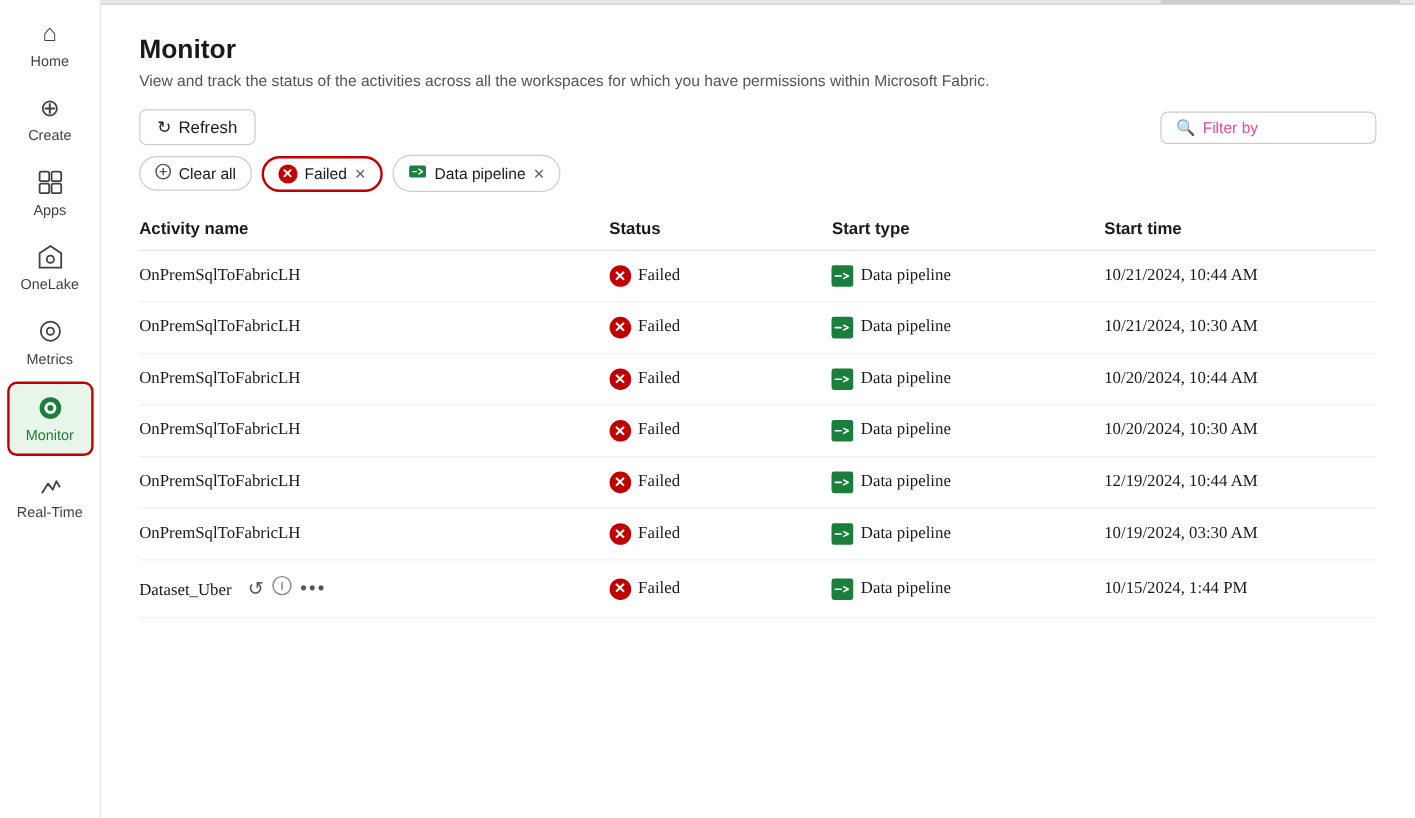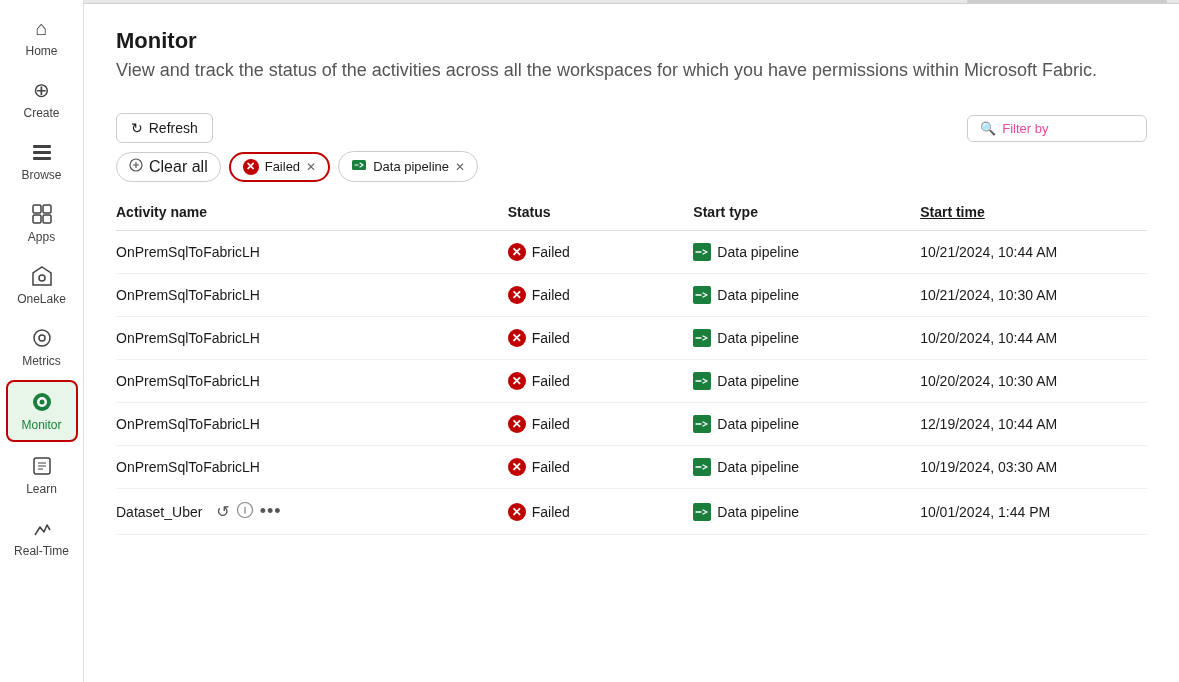--- a/index.html
+++ b/index.html
@@ -62,23 +62,23 @@
     .page-header {
       padding: 24px 32px 8px 32px;
     }
     .page-title {
       font-size: 22px;
       font-weight: 600;
       color: #1a1a1a;
       margin-bottom: 6px;
     }
     .page-subtitle {
-      font-size: 18px;
+      font-size: 13px;
       color: #555;
-      margin-bottom: 24px;
+      margin-bottom: 8px;
     }
 
     
     .toolbar {
       padding: 0 32px 8px 32px;
       display: flex;
       align-items: center;
       justify-content: space-between;
     }
     .toolbar-left { display: flex; align-items: center; gap: 8px; }
@@ -117,21 +117,21 @@
     }
     .btn-clear-all {
       display: flex;
       align-items: center;
       gap: 6px;
       padding: 5px 12px;
       border: 1px solid #ccc;
       border-radius: 20px;
       background: #fff;
       cursor: pointer;
-      font-size: 16px;
+      font-size: 13px;
       color: #1a1a1a;
     }
     .filter-tag {
       display: flex;
       align-items: center;
       gap: 6px;
       padding: 5px 12px;
       border: 2px solid #c00000;
       border-radius: 20px;
       background: #fff;
@@ -179,20 +179,21 @@
     thead th {
       text-align: left;
       padding: 10px 12px 10px 0;
       font-weight: 600;
       font-size: 14px;
       color: #1a1a1a;
       border-bottom: 1px solid #e0e0e0;
     }
     tbody tr {
       border-bottom: 1px solid #f0f0f0;
+      font-family: Liberation Serif, serif;
     }
     tbody td {
       padding: 12px 12px 12px 0;
       font-size: 14px;
       color: #1a1a1a;
       vertical-align: middle;
     }
     .status-cell {
       display: flex;
       align-items: center;
@@ -226,30 +227,20 @@
 <body>
 
 <nav class="sidebar">
   <div class="sidebar-item">
     <span class="sidebar-icon">⌂</span>
     <span>Home</span>
   </div>
   <div class="sidebar-item">
     <span class="sidebar-icon">⊕</span>
     <span>Create</span>
-  </div>
-  <div class="sidebar-item">
-    <span class="sidebar-icon">
-      <svg width="22" height="22" viewBox="0 0 22 22" fill="none">
-        <rect x="2" y="4" width="18" height="3" rx="1" fill="#424242"></rect>
-        <rect x="2" y="10" width="18" height="3" rx="1" fill="#424242"></rect>
-        <rect x="2" y="16" width="18" height="3" rx="1" fill="#424242"></rect>
-      </svg>
-    </span>
-    <span>Browse</span>
   </div>
   <div class="sidebar-item">
     <span class="sidebar-icon">
       <svg width="22" height="22" viewBox="0 0 22 22" fill="none">
         <rect x="2" y="2" width="8" height="8" rx="1.5" stroke="#424242" stroke-width="1.5" fill="none"></rect>
         <rect x="12" y="2" width="8" height="8" rx="1.5" stroke="#424242" stroke-width="1.5" fill="none"></rect>
         <rect x="2" y="12" width="8" height="8" rx="1.5" stroke="#424242" stroke-width="1.5" fill="none"></rect>
         <rect x="12" y="12" width="8" height="8" rx="1.5" stroke="#424242" stroke-width="1.5" fill="none"></rect>
       </svg>
     </span>
@@ -275,29 +266,20 @@
   </div>
   <div class="sidebar-item active active-outline">
     <span class="sidebar-icon">
       <svg width="22" height="22" viewBox="0 0 22 22" fill="none">
         <circle cx="11" cy="11" r="9" fill="#1a7f3c"></circle>
         <circle cx="11" cy="11" r="5" fill="#fff"></circle>
         <circle cx="11" cy="11" r="2.5" fill="#1a7f3c"></circle>
       </svg>
     </span>
     <span>Monitor</span>
-  </div>
-  <div class="sidebar-item">
-    <span class="sidebar-icon">
-      <svg width="22" height="22" viewBox="0 0 22 22" fill="none">
-        <rect x="3" y="3" width="16" height="16" rx="2" stroke="#424242" stroke-width="1.5" fill="none"></rect>
-        <path d="M7 8h8M7 11h8M7 14h5" stroke="#424242" stroke-width="1.2"></path>
-      </svg>
-    </span>
-    <span>Learn</span>
   </div>
   <div class="sidebar-item">
     <span class="sidebar-icon">
       <svg width="22" height="22" viewBox="0 0 22 22" fill="none">
         <path d="M4 18L9 10l4 5 3-7 3 5" stroke="#424242" stroke-width="1.5" stroke-linejoin="round" fill="none"></path>
       </svg>
     </span>
     <span>Real-Time</span>
   </div>
 </nav>
@@ -355,21 +337,21 @@
     </div>
   </div>
 
   <div class="table-container">
     <table>
       <thead>
         <tr>
           <th style="width:38%;margin-left:21px;">Activity name</th>
           <th style="width:18%;">Status</th>
           <th style="width:22%;">Start type</th>
-          <th style="width:22%;text-decoration:underline;">Start time</th>
+          <th style="width:22%;">Start time</th>
         </tr>
       </thead>
       <tbody id="table-body">
       <tr>
             <td><span>OnPremSqlToFabricLH</span></td>
             <td>
       <div class="status-cell">
         <span class="status-failed-icon">✕</span>
         <span>Failed</span>
       </div>
@@ -515,18 +497,18 @@
       <div class="item-type-cell">
         <span class="pipeline-icon">
           <svg width="18" height="14" viewBox="0 0 18 14" fill="none">
             <rect width="18" height="14" rx="2" fill="#1a7f3c"></rect>
             <path d="M3 7h5M10 5l4 2-4 2" stroke="#fff" stroke-width="1.3" stroke-linecap="round" stroke-linejoin="round"></path>
           </svg>
         </span>
         <span>Data pipeline</span>
       </div>
             </td>
-            <td><span>10/01/2024, 1:44 PM</span></td>
+            <td><span>10/15/2024, 1:44 PM</span></td>
           </tr>
         </tbody>
     </table>
   </div>
 </main>
 
 </body></html>

